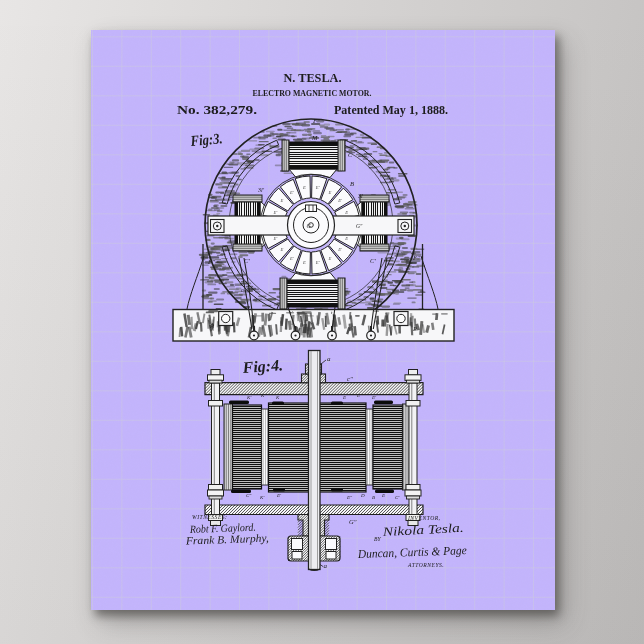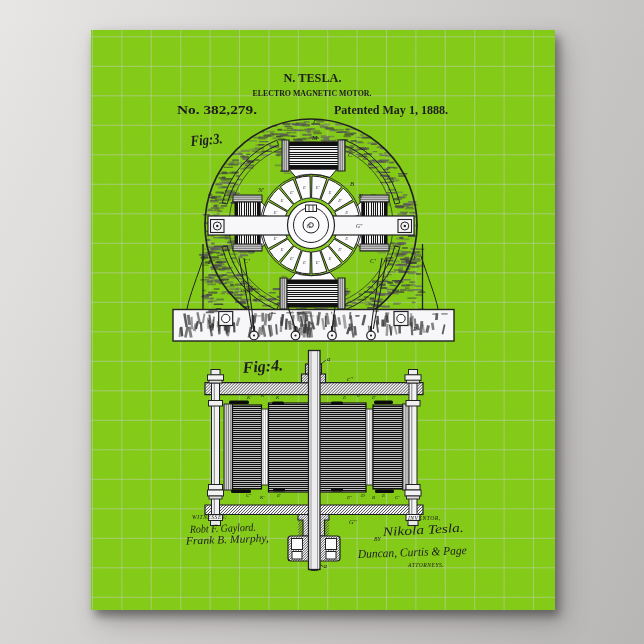--- a/index.html
+++ b/index.html
@@ -1,20 +1,20 @@
 <!DOCTYPE html>
 <html><head>
 <meta charset="utf-8">
 <style>
 html,body{margin:0;padding:0;}
 body{width:644px;height:644px;overflow:hidden;
   background:linear-gradient(rgba(255,255,255,0),rgba(40,38,36,.055)),linear-gradient(100deg,#e8e6e5 0%,#d6d4d3 45%,#c1bfbe 100%);
   font-family:"Liberation Sans",sans-serif;}
 .poster{position:absolute;left:91px;top:30px;width:464px;height:580px;
-  background:#84cc16;
+  background:#c4b5fd;
   box-shadow:4px 6px 9px rgba(66,64,62,.62),9px 13px 24px rgba(66,64,62,.3);}
 .poster svg{display:block;filter:blur(0.22px);}
 </style>
 </head>
 <body>
 
 <div class="poster">
 <svg width="464" height="580" viewBox="0 0 464 580" font-family="Liberation Serif, serif" fill="#1d1d1d">
 <filter id="papernoise">
         <feTurbulence type="fractalNoise" baseFrequency="0.55" numOctaves="2" seed="7" stitchTiles="stitch"></feTurbulence>

